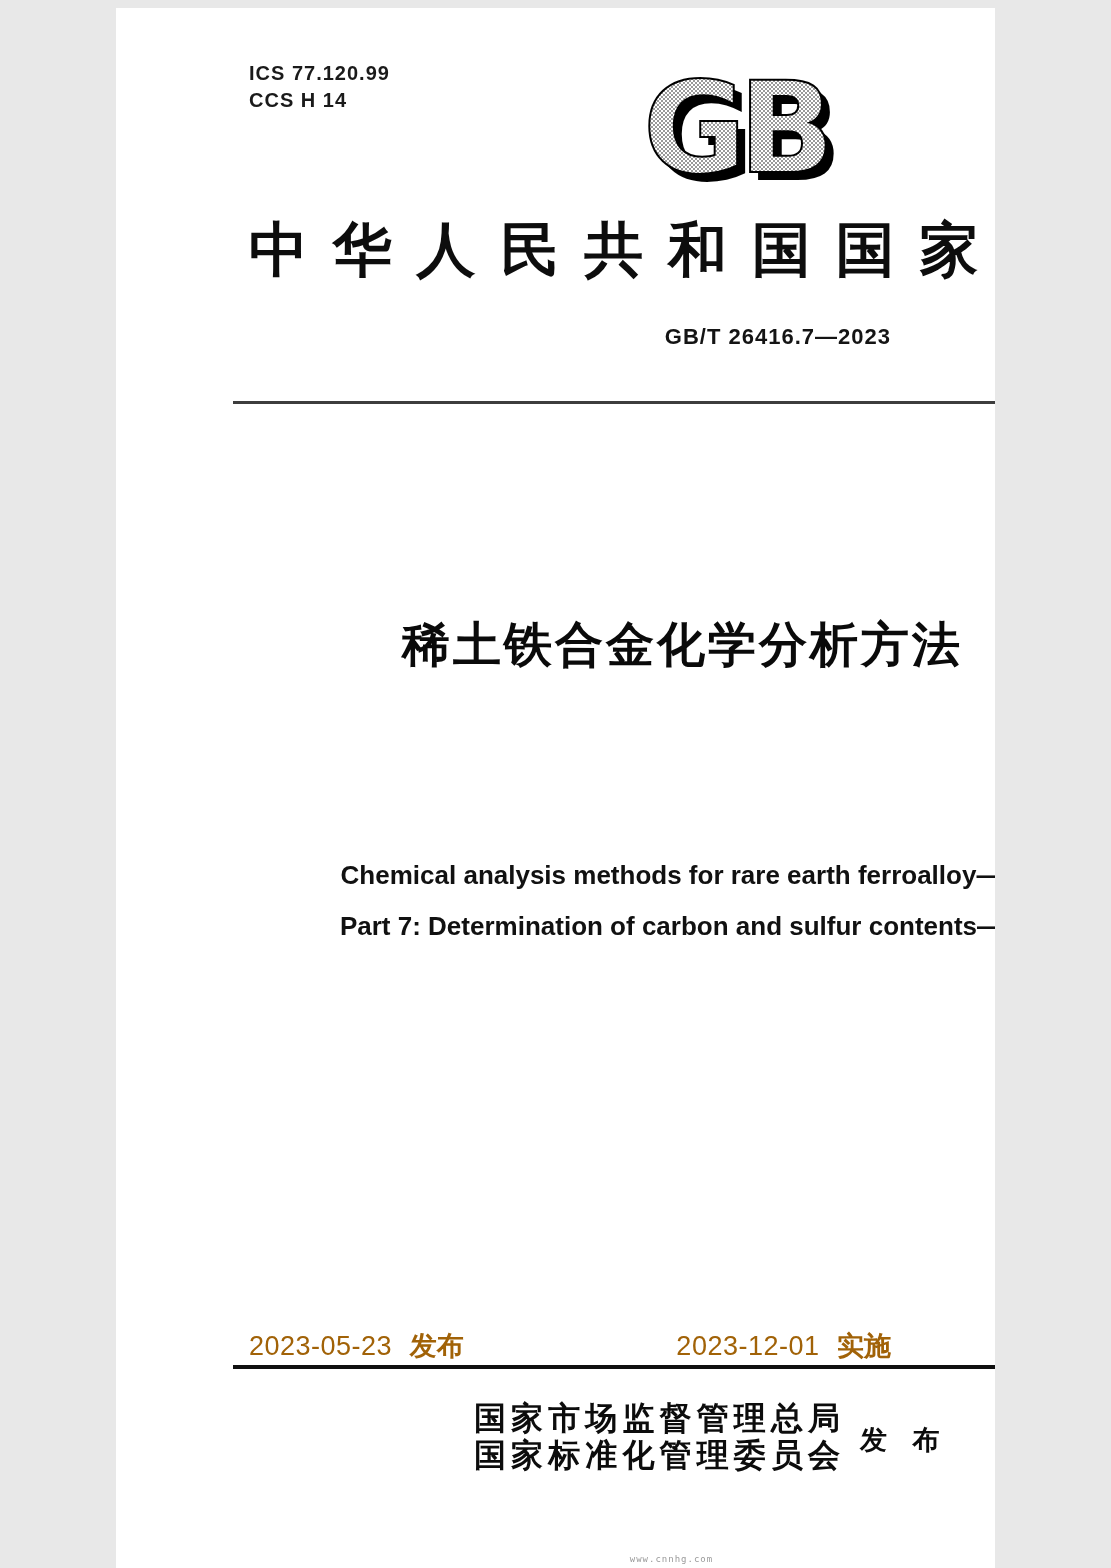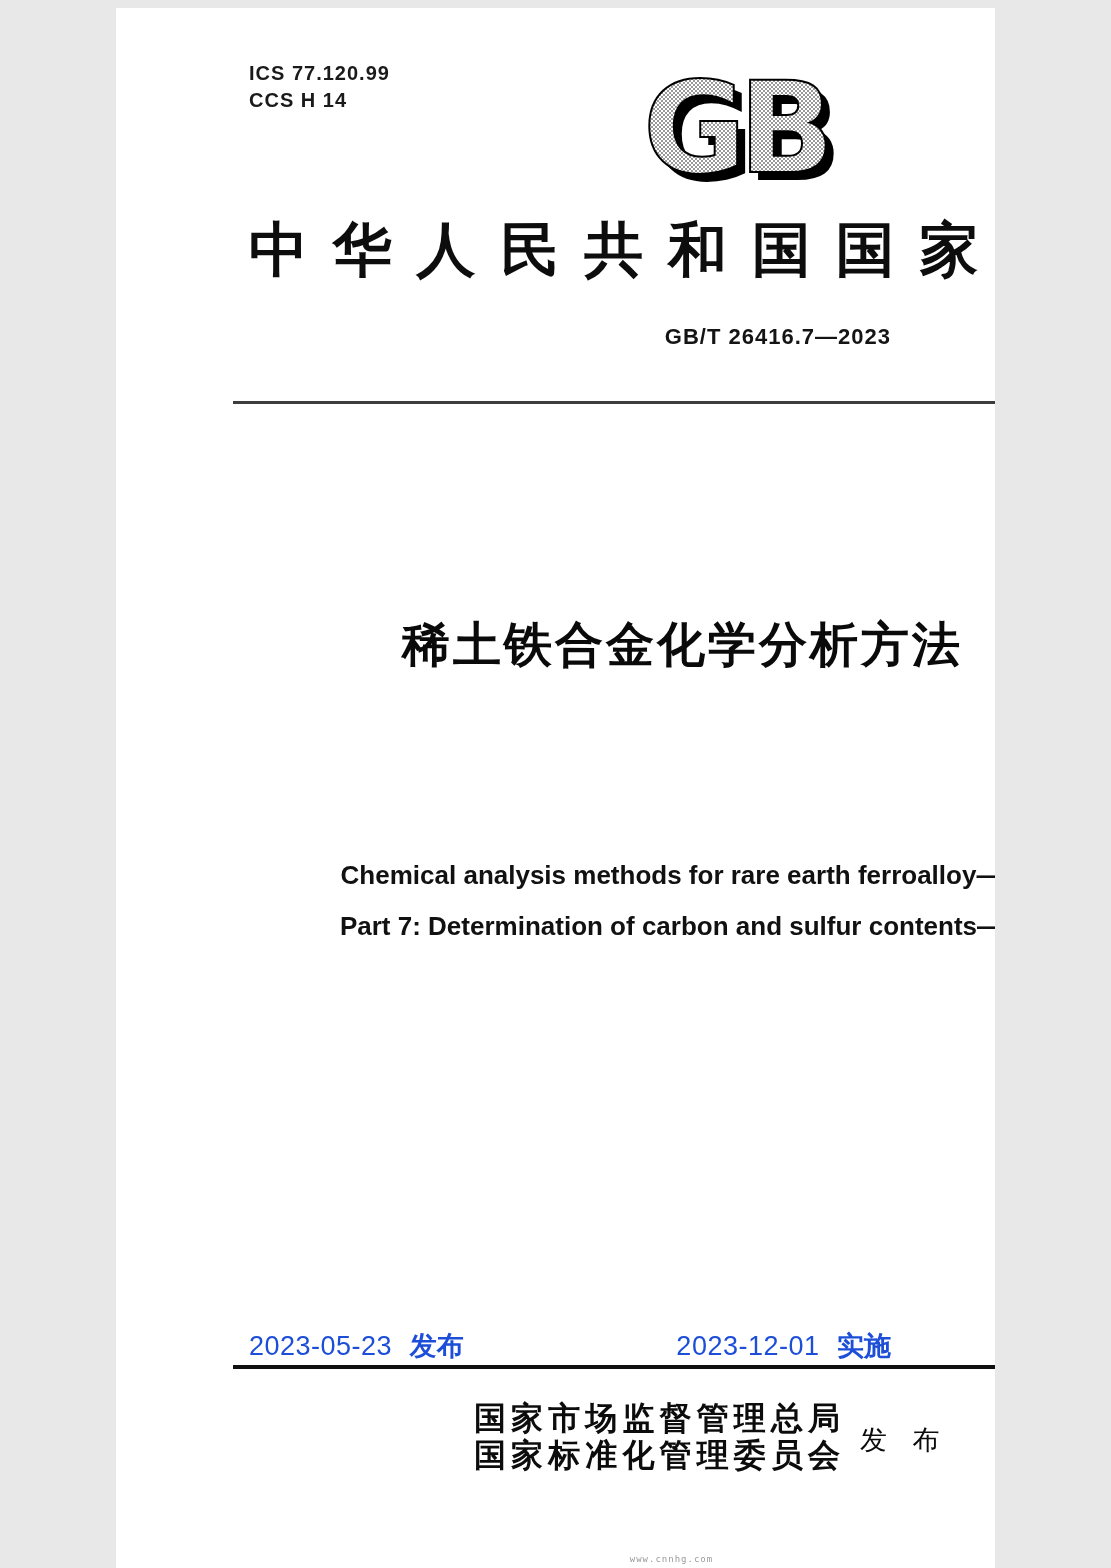--- a/index.html
+++ b/index.html
@@ -106,21 +106,21 @@
   
   .dates-row {
     position: absolute;
     left: 133px;
     right: 104px;
     top: 1322px;
     display: flex;
     justify-content: space-between;
     font-size: 27px;
     line-height: 32px;
-    color: #1d4ed8;
+    color: #a16207;
   }
   .date-num { font-family: "Liberation Sans", sans-serif; font-weight: 500; letter-spacing: 0.5px; }
   .date-label { font-weight: bold; margin-left: 10px; }
 
   .rule-bottom {
     position: absolute;
     left: 117px;
     top: 1357px;
     width: 890px;
     height: 4px;
@@ -142,21 +142,21 @@
   .publisher-line {
     display: flex;
     justify-content: space-between;
     white-space: nowrap;
   }
   .publish-label {
     position: absolute;
     left: 744px;
     top: 1414px;
     font-family: "Liberation Sans", sans-serif;
-    font-weight: normal;
+    font-weight: bold;
     font-size: 27px;
     word-spacing: 18px;
     color: #0c0c0c;
     white-space: nowrap;
   }
 
   .watermark {
     position: absolute;
     left: 0;
     top: 1546px;

